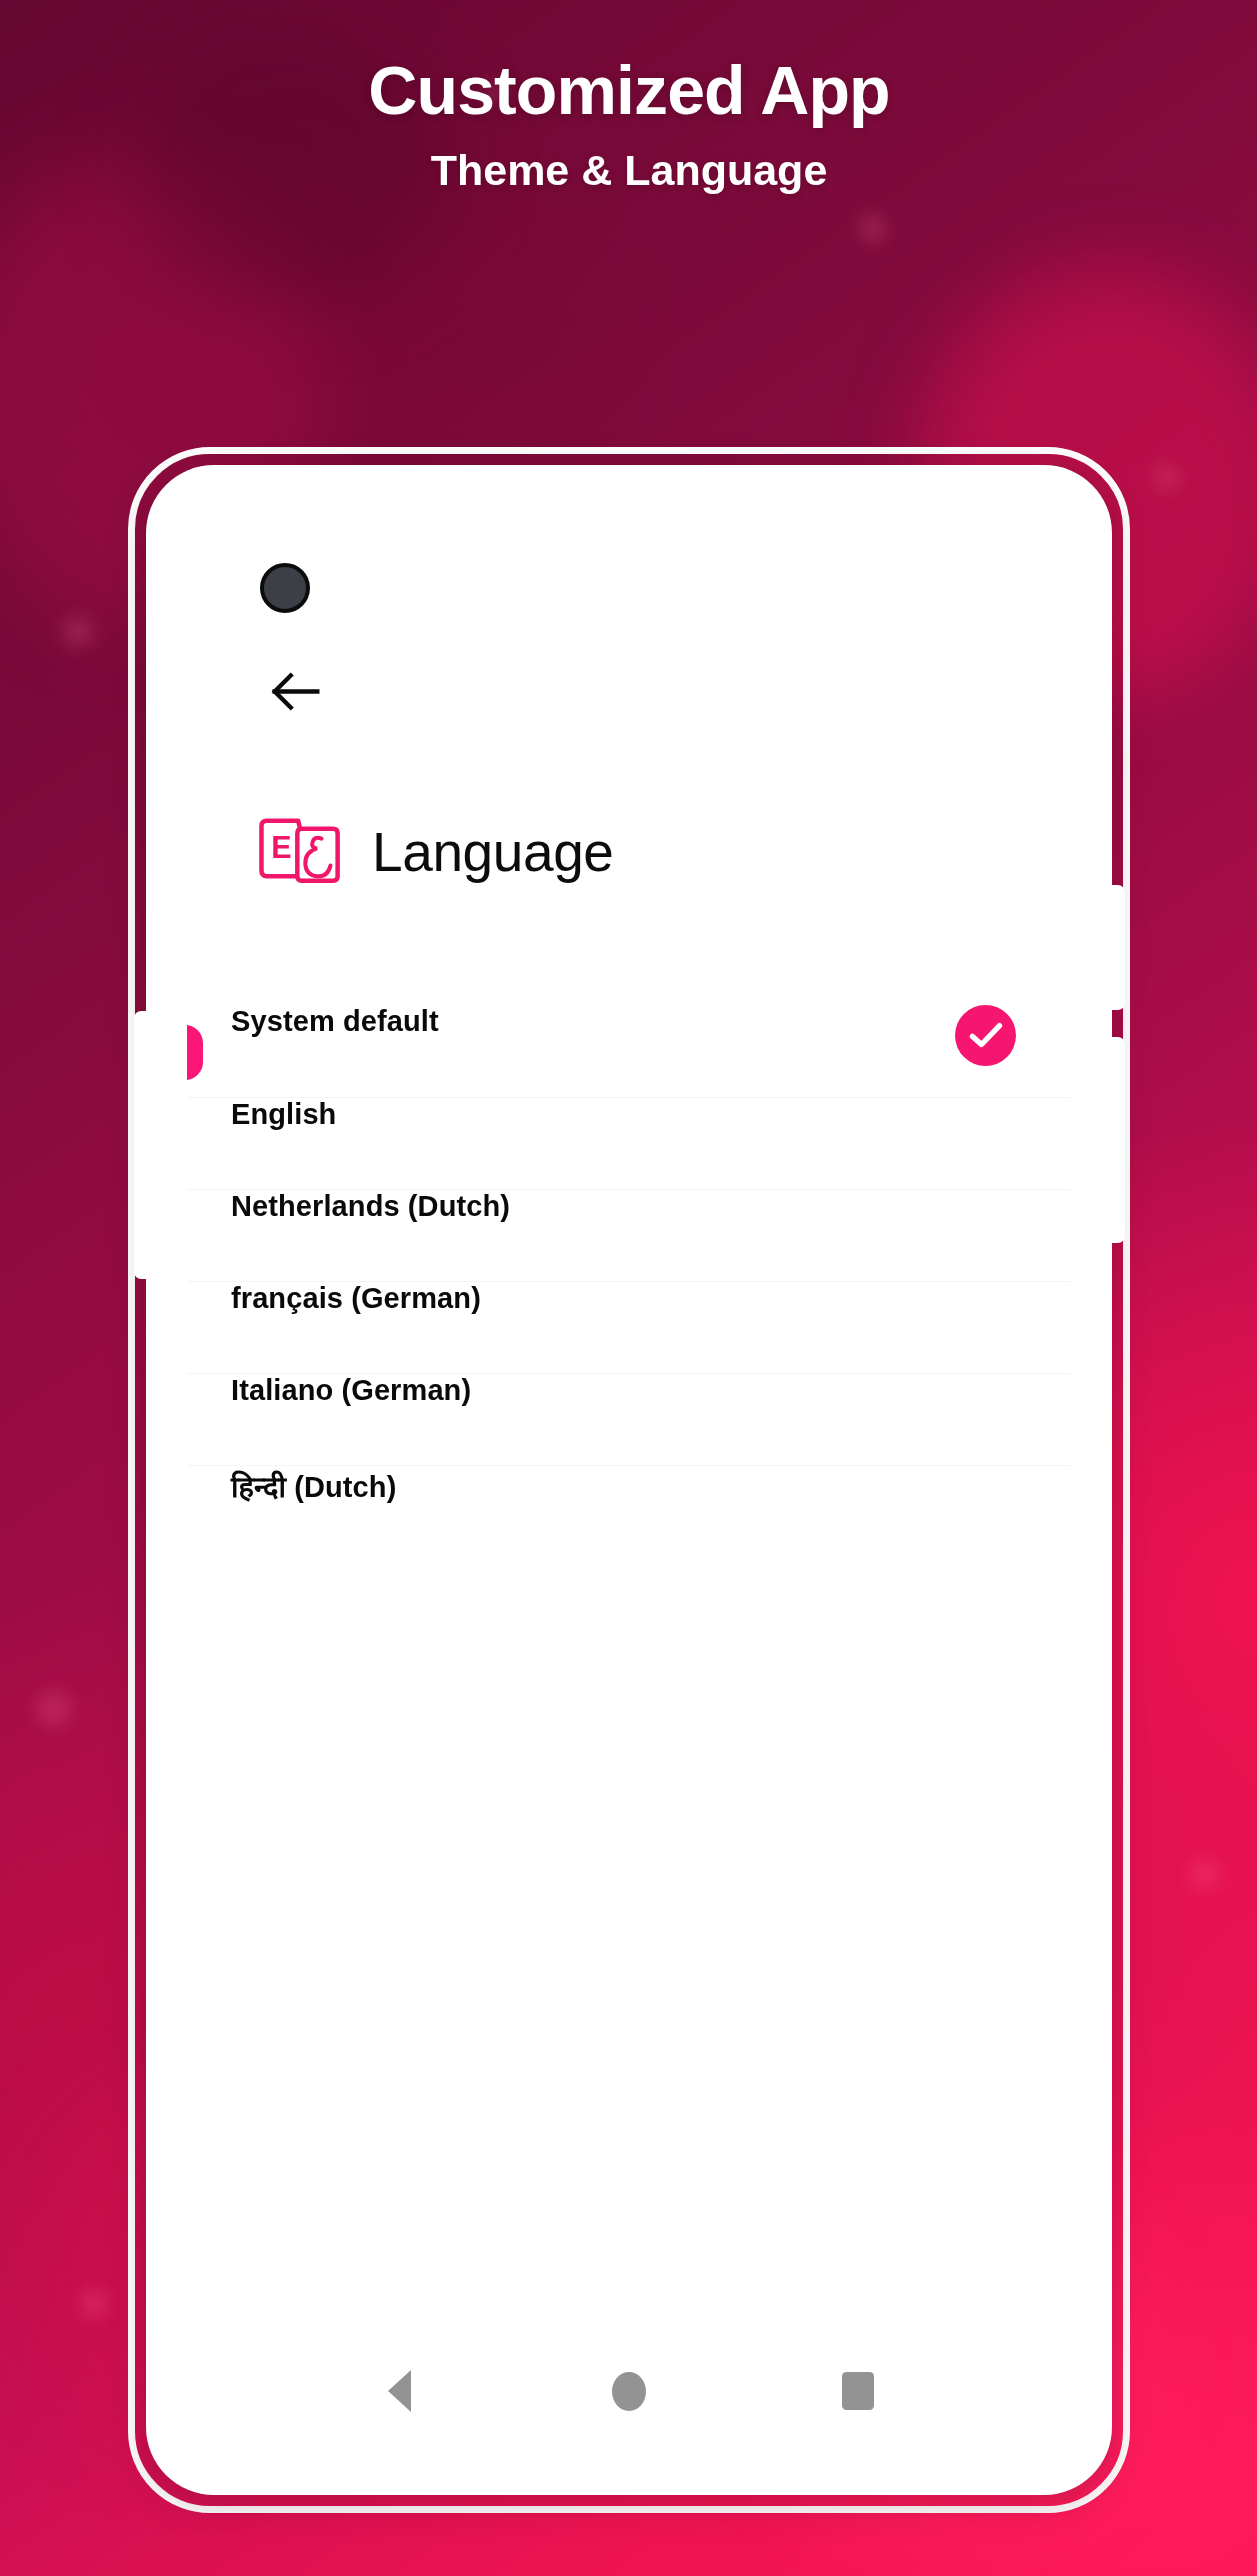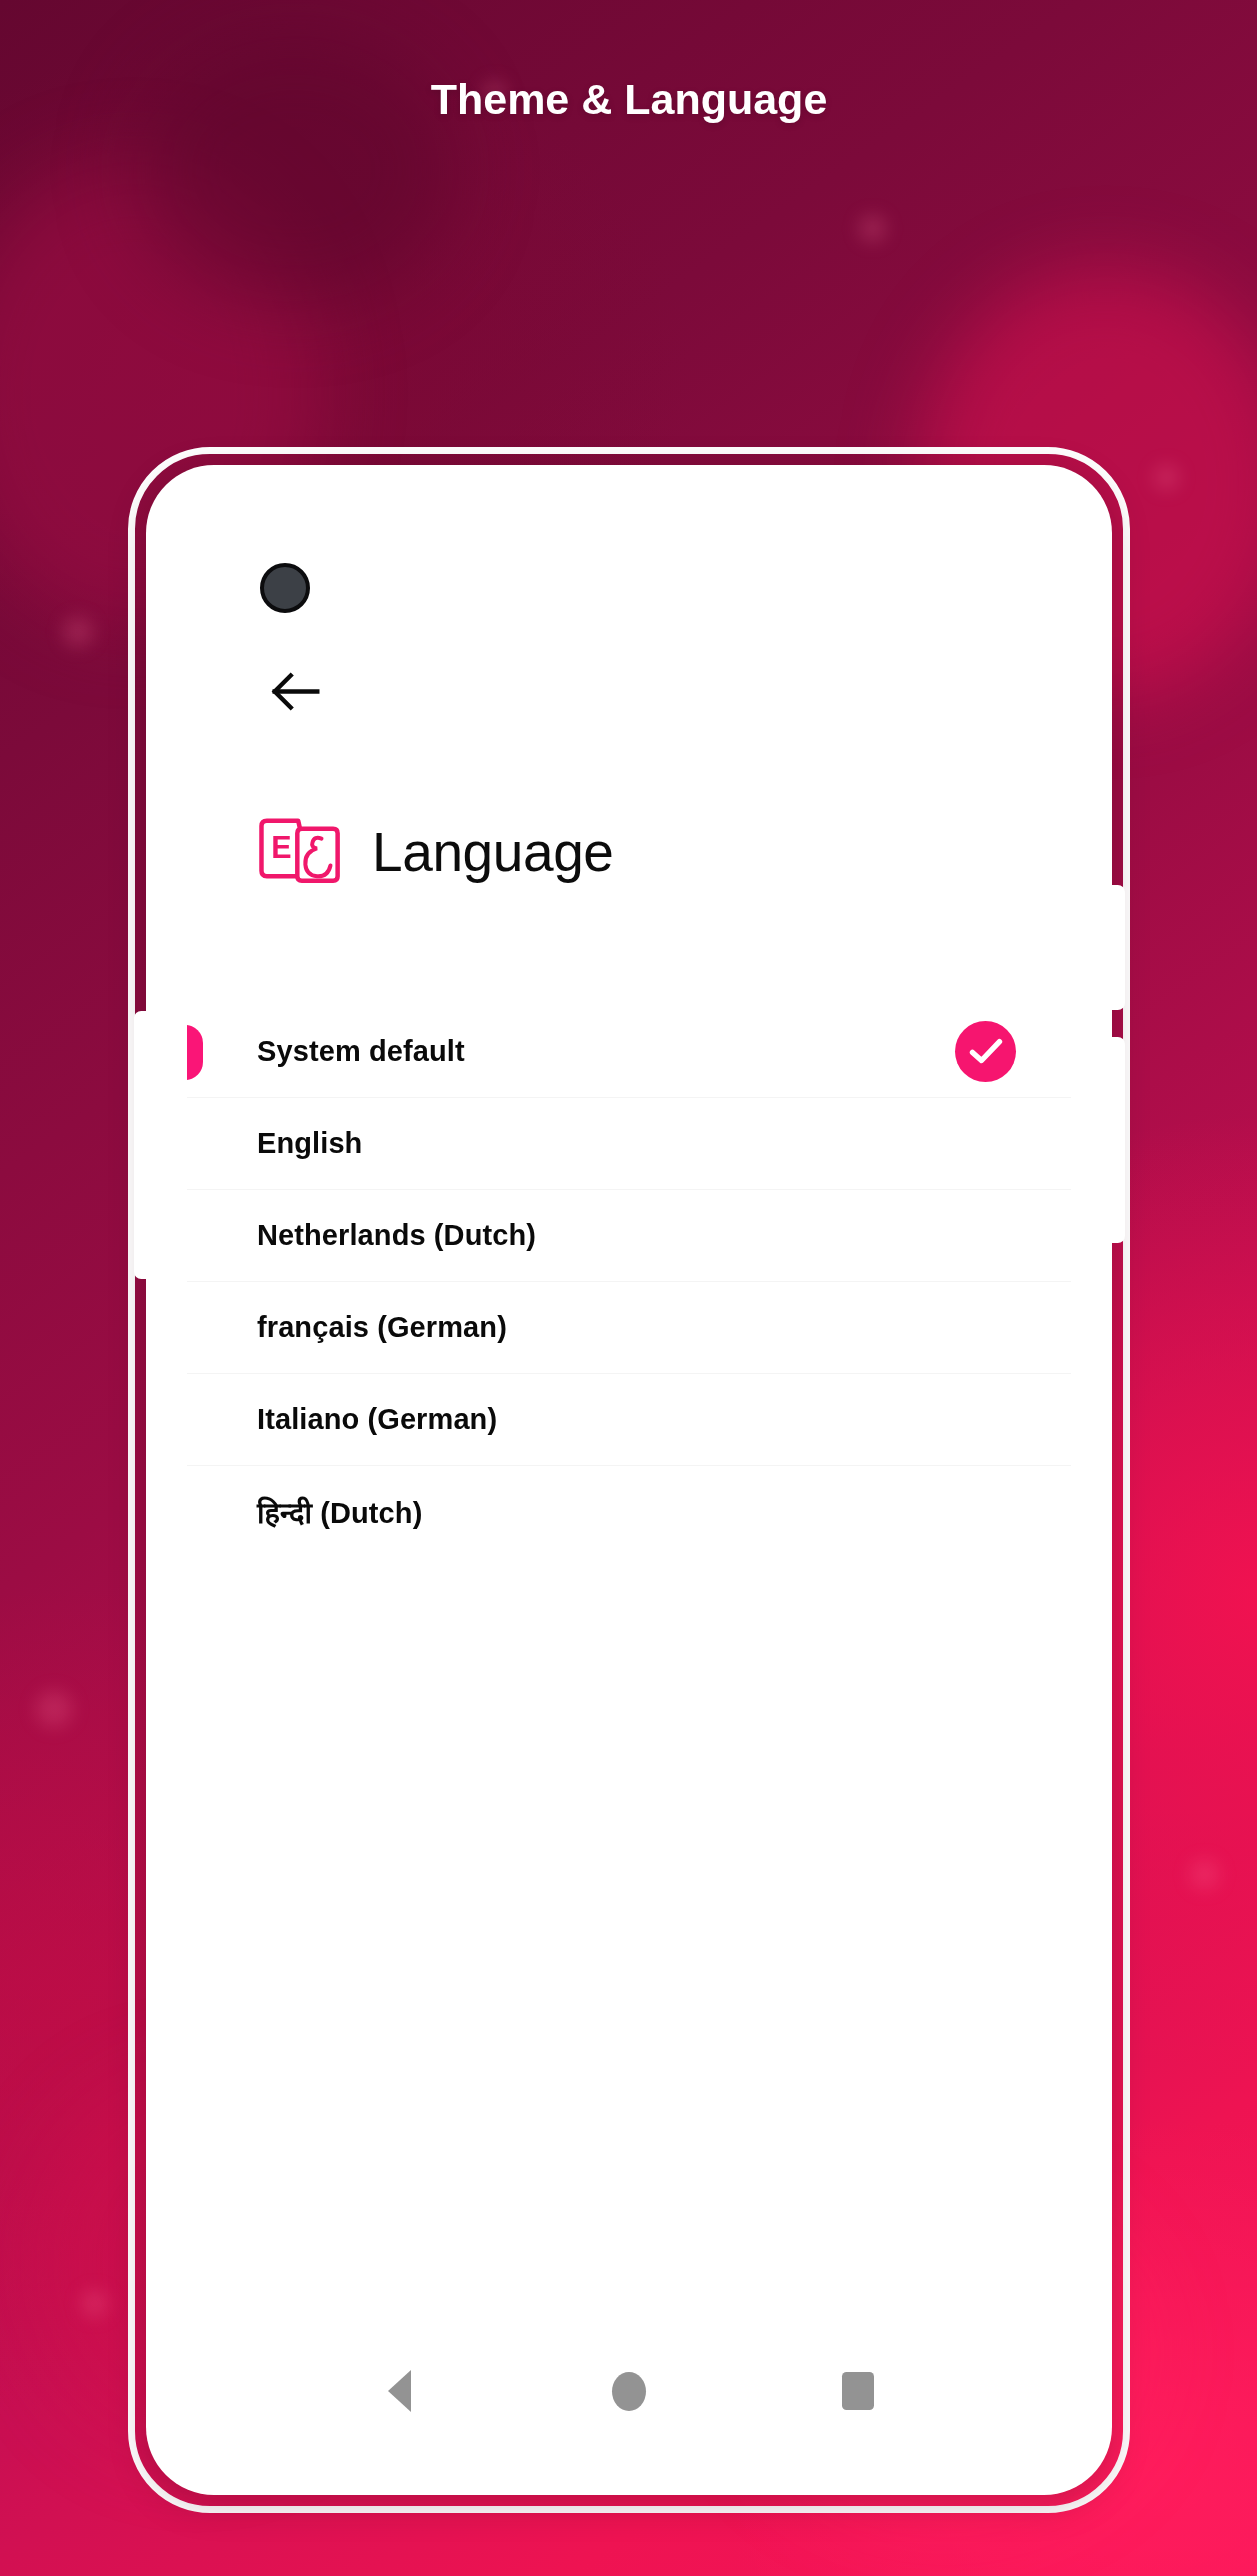--- a/index.html
+++ b/index.html
@@ -108,22 +108,22 @@
     letter-spacing:-0.4px; line-height:1;
   }
 
   
   #lang-list {
     position:absolute; left:0; right:0; top:510px; bottom:0;
   }
   .lang-row {
     position:relative;
     height:92px;
-    display:flex; align-items:center;
-    padding:0 55px 0 70px;
+    display:flex; 
+    padding:0 55px 0 44px;
   }
   .lang-row + .lang-row { border-top:1.8px solid #f4f4f4; }
   .lang-label {
     font-size:29px; font-weight:bold; color:#0a0a0a;
     letter-spacing:0.1px; flex:1;
     white-space:nowrap;
   }
   .lang-row.selected .lang-label { font-weight:bold; }
   #sel-indicator {
     position:absolute; left:-14.3px; top:19.7px;
@@ -175,20 +175,21 @@
   <div class="spark" style="left:63px;  top:617px;  width:30px; height:30px;"></div>
   <div class="spark" style="left:483px; top:81px;   width:23px; height:23px;"></div>
   <div class="spark" style="left:859px; top:215px;  width:27px; height:27px;"></div>
   <div class="spark" style="left:1154px;top:465px;  width:25px; height:25px;"></div>
   <div class="spark" style="left:36px;  top:1691px; width:36px; height:36px;"></div>
   <div class="spark" style="left:1190px;top:1860px; width:29px; height:29px;"></div>
   <div class="spark" style="left:81px;  top:2290px; width:27px; height:27px;"></div>
 </div>
 
 <div id="headline">
+  <div id="title-main">Customized App</div>
   <div id="title-sub">Theme &amp; Language</div>
 </div>
 
 <div id="phone">
   <div id="phone-ring"></div>
 
   <div id="phone-body">
     <div class="side-btn" id="btn-volume"></div>
     <div class="side-btn" id="btn-right-1"></div>
     <div class="side-btn" id="btn-right-2"></div>

